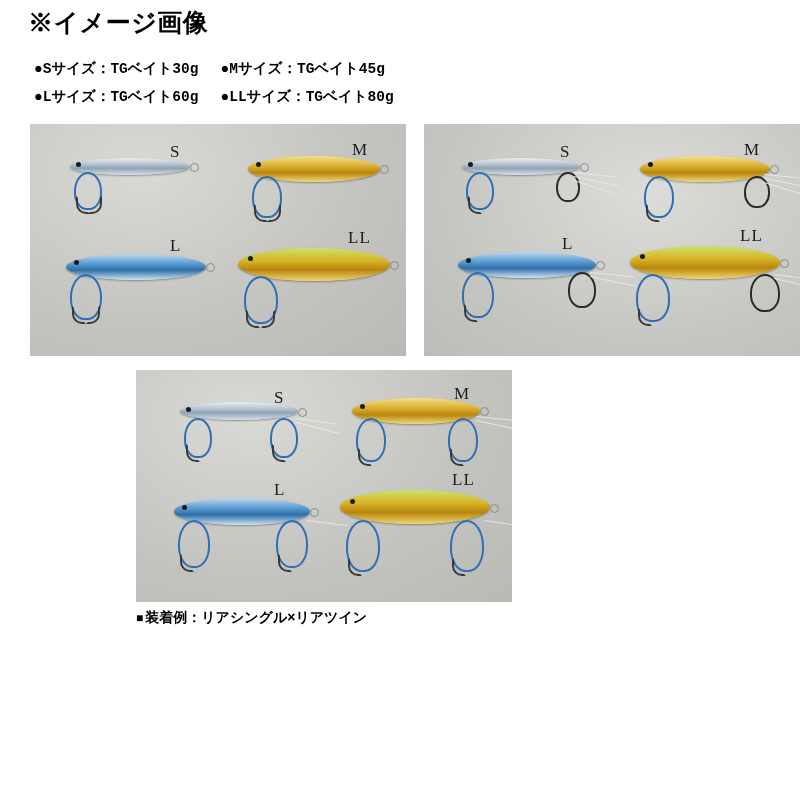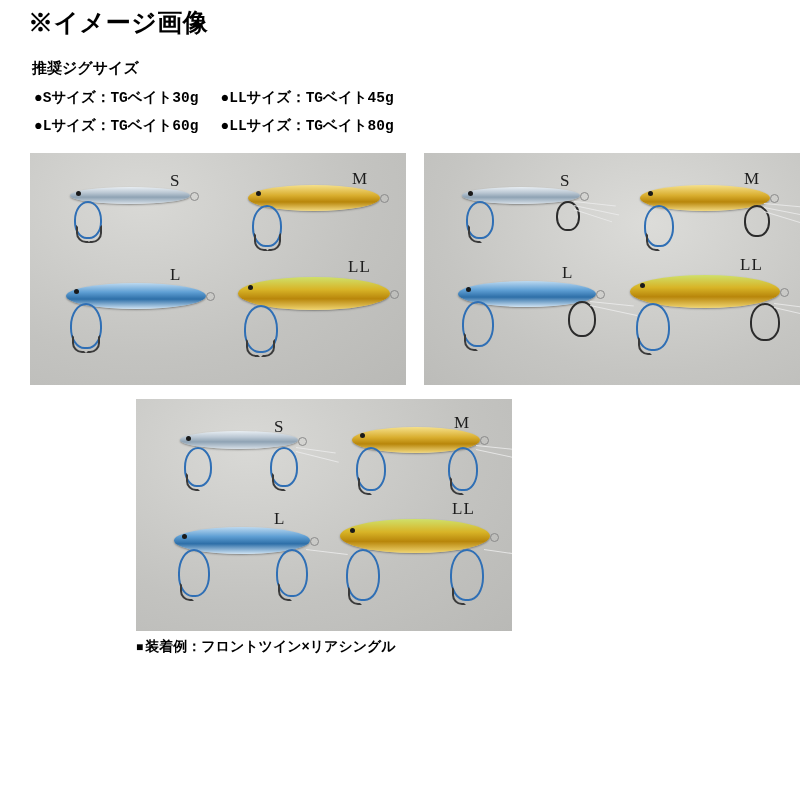--- a/index.html
+++ b/index.html
@@ -165,27 +165,26 @@
     transform-origin: left center;
   }
 </style>
 </head>
 <body>
 
 <div class="page">
 
   <div class="main-title">※イメージ画像</div>
 
-  <div class="sub-title">推奨ジグサイズ</div>
 
   <div class="size-lines">
     <div class="size-line">
       <span class="item">●Sサイズ：TGベイト30g</span>
       <span class="gap"></span>
-      <span class="item">●LLサイズ：TGベイト45g</span>
+      <span class="item">●Mサイズ：TGベイト45g</span>
     </div>
     <div class="size-line">
       <span class="item">●Lサイズ：TGベイト60g</span>
       <span class="gap"></span>
       <span class="item">●LLサイズ：TGベイト80g</span>
     </div>
   </div>
 
   <div class="panels-row">
 
@@ -341,17 +340,17 @@
         <div class="hook-assist" style="left:14px; top:36px; width:30px; height:48px; border-radius:50% 50% 45% 45%;"></div>
         <div class="hook-point" style="left:16px; top:74px;"></div>
         <div class="hook-assist" style="left:118px; top:36px; width:30px; height:48px; border-radius:50% 50% 45% 45%;"></div>
         <div class="hook-point" style="left:120px; top:74px;"></div>
         <div class="tinsel" style="left:152px; top:36px; width:46px; transform:rotate(8deg);"></div>
       </div>
       <div class="qlabel" style="left:316px; top:100px;">LL</div>
 
     </div>
     <div class="caption">
-      <span class="sq">■</span><span>装着例：フロントツイン×リアシングル</span>
+      <span class="sq">■</span><span>装着例：リアシングル×リアツイン</span>
     </div>
   </div>
 
 </div>
 
 </body></html>

